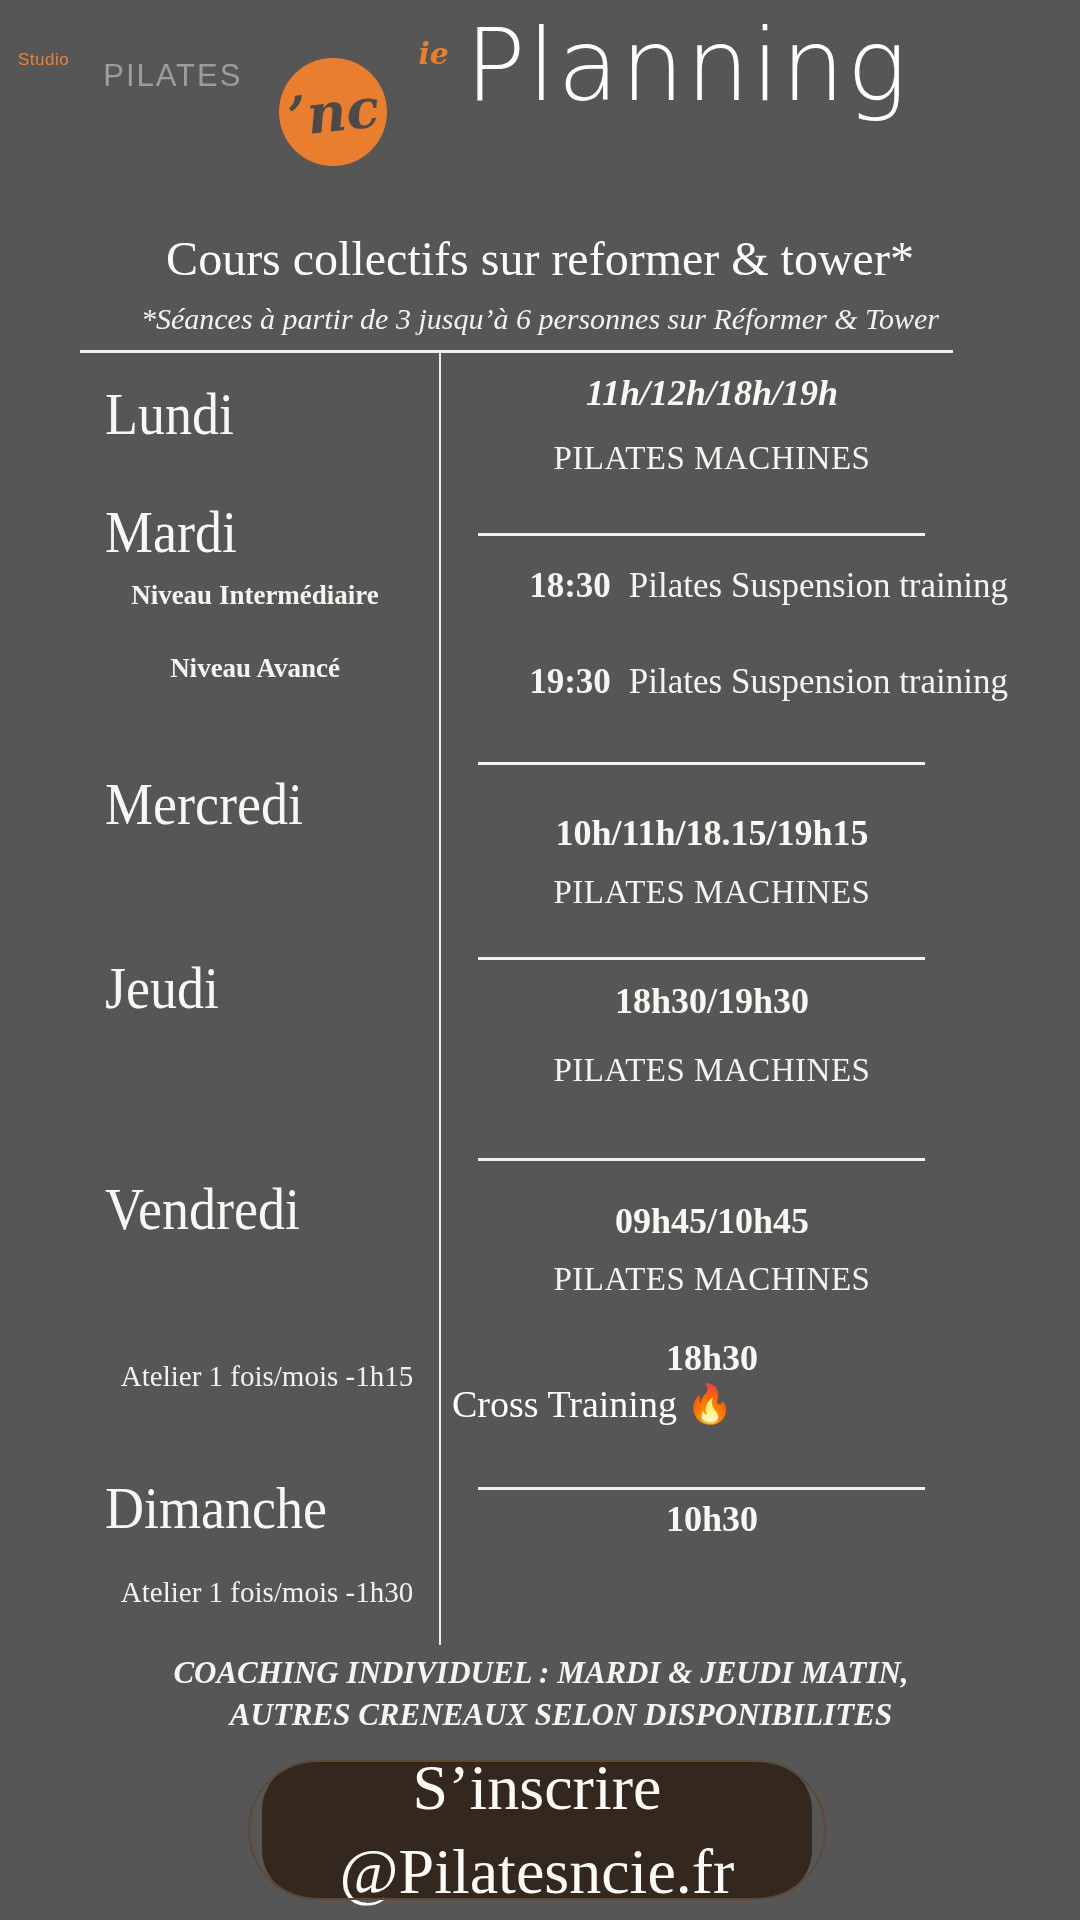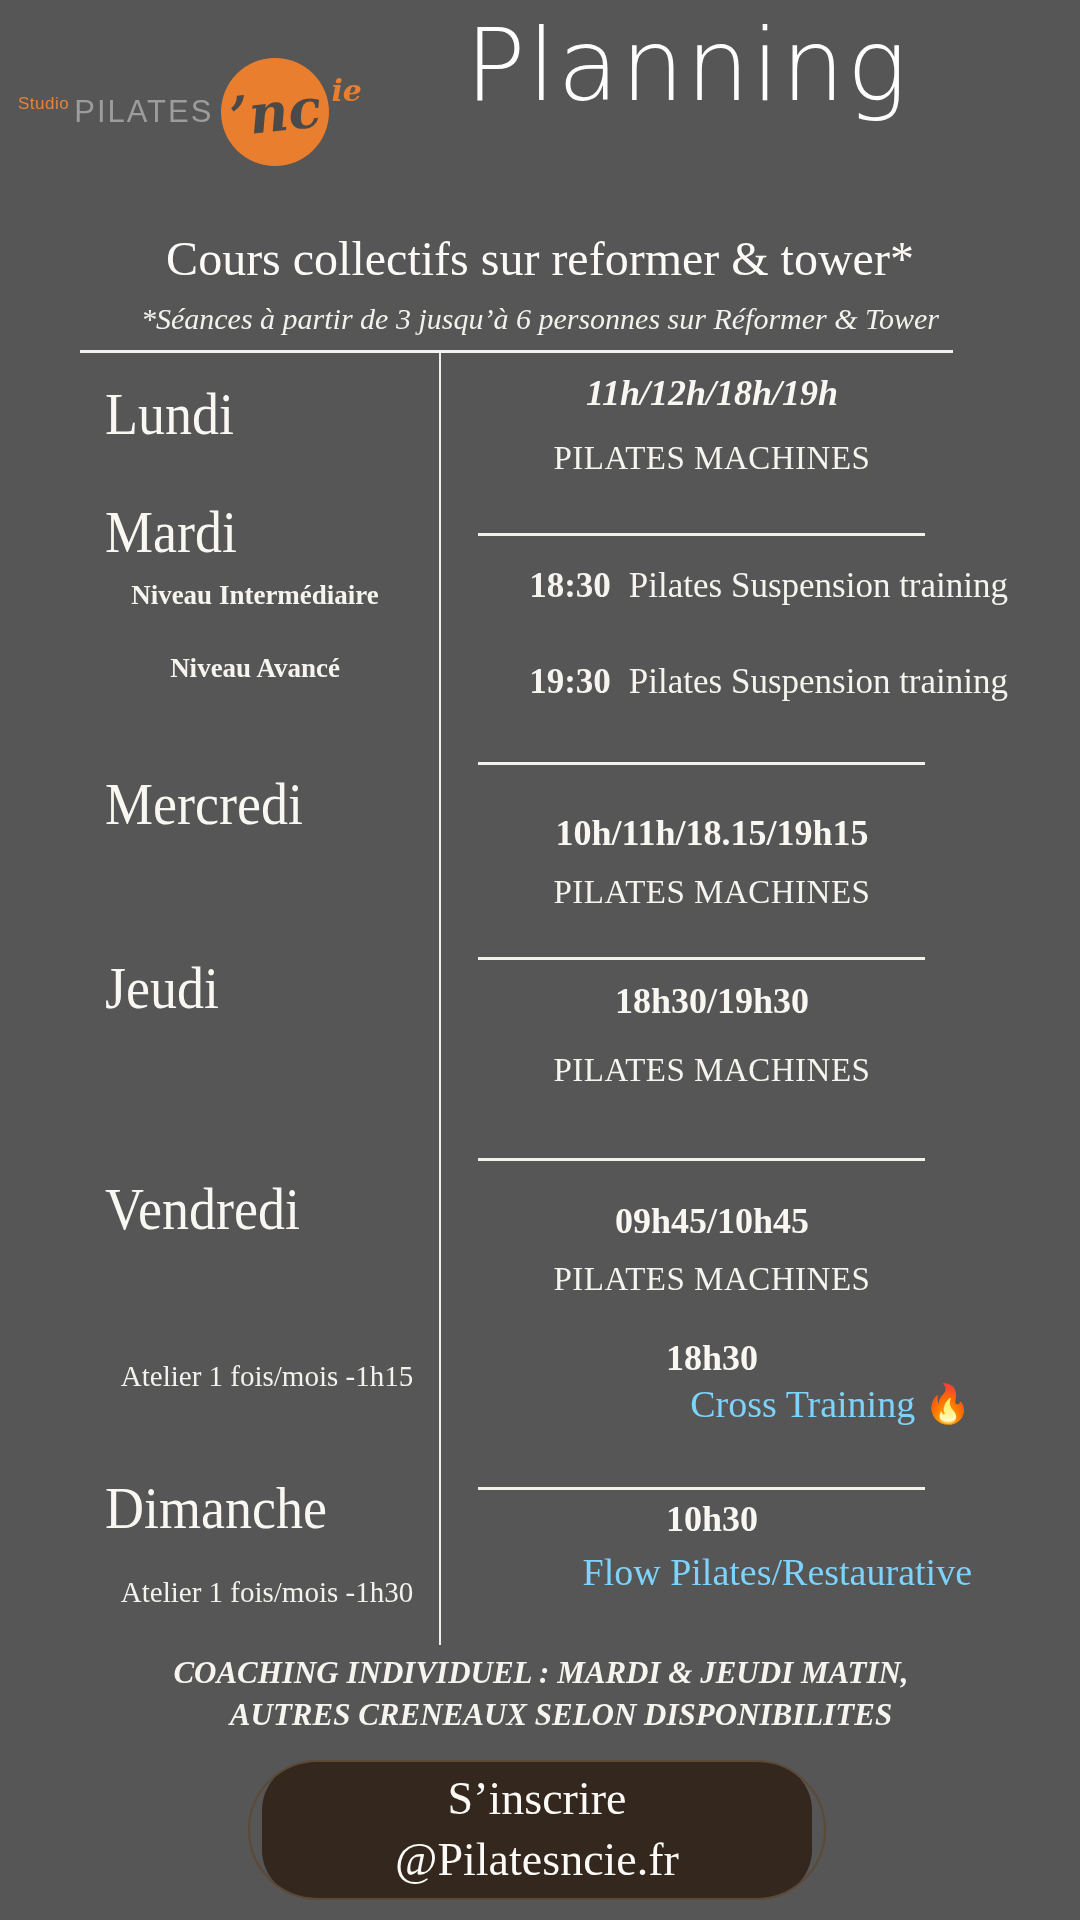--- a/index.html
+++ b/index.html
@@ -6,21 +6,21 @@
   .poster{
     position:relative;
     width:1080px;height:1920px;
     margin:0 auto;
     background:#565656;
     overflow:hidden;
     font-family:"Liberation Serif","DejaVu Serif",serif;
     color:#f5f4ef;
   }
   
-  .logo{position:absolute;left:18px;top:58px;display:flex;align-items:center;}
+  .logo{position:absolute;left:18px;top:58px;display:flex;align-items:flex-start;gap:29px;}
   .logo-studio{
     font-family:"Liberation Sans","DejaVu Sans",sans-serif;
     font-size:17px;color:#e8823a;position:relative;top:-8px;margin-right:5px;letter-spacing:.5px;
   }
   .logo-pilates{
     font-family:"Liberation Sans","DejaVu Sans",sans-serif;
     font-size:31px;color:#9c9c9c;letter-spacing:2px;font-weight:400;
   }
   .logo-circle{
     width:108px;height:108px;border-radius:50%;
@@ -86,22 +86,22 @@
   }
   .slot{
     position:absolute;left:452px;width:556px;text-align:right;
     font-size:35px;color:#f5f4ee;white-space:nowrap;
   }
   .slot .slot-time{font-weight:bold;margin-right:18px;}
   .sep{
     position:absolute;left:478px;width:447px;height:3px;background:#f2f1ea;
   }
   .wname{
-    position:absolute;left:452px;width:520px;text-align:right;
-    font-size:38px;color:#7dd3fc;white-space:nowrap;
+    position:absolute;left:452px;width:520px;text-align:left;
+    font-size:38px;color:#ffffff;white-space:nowrap;
   }
   
   #day-lundi{top:378px;}
   #lundi-times{top:372px;font-style:italic;}
   #lundi-class{top:440px;}
   #sep-1{top:533px;}
   #day-mardi{top:496px;}
   #niveau-inter{top:580px;}
   #slot-1830{top:566px;}
   #niveau-avance{top:653px;}
@@ -139,21 +139,21 @@
     background:#33271e;border:none;border-radius:48px;
     display:flex;flex-direction:column;align-items:center;justify-content:center;
     cursor:pointer;padding:0;
   }
   .signup-ring{
     position:absolute;top:-2px;bottom:-2px;left:-14px;right:-14px;
     border:2px solid #5c4936;border-radius:70px;pointer-events:none;
   }
   .signup-line{
     font-family:"Liberation Serif","DejaVu Serif",serif;
-    font-size:46px;line-height:1.32;color:#fbfaf6;white-space:nowrap;
+    font-size:64px;line-height:1.32;color:#fbfaf6;white-space:nowrap;
   }
 </style>
 </head>
 <body>
 
 <div class="poster">
 
   <div class="logo">
     <span class="logo-studio">Studio</span>
     <span class="logo-pilates">PILATES</span>
@@ -202,21 +202,20 @@
   <div class="atelier" id="atelier-1h15">Atelier 1 fois/mois -1h15</div>
   <div class="rtime" id="workshop-time">18h30</div>
   <div class="wname" id="workshop-name">
     <span>Cross Training</span>
     <span>🔥</span>
   </div>
   <div class="sep" id="sep-5"></div>
 
   <div class="day" id="day-dimanche">Dimanche</div>
   <div class="rtime" id="dimanche-time">10h30</div>
-  <div class="wname" id="dimanche-name">Flow Pilates/Restaurative</div>
   <div class="atelier" id="atelier-1h30">Atelier 1 fois/mois -1h30</div>
 
   <div class="coaching" id="coaching-1">COACHING INDIVIDUEL : MARDI &amp; JEUDI MATIN,</div>
   <div class="coaching" id="coaching-2">AUTRES CRENEAUX SELON DISPONIBILITES</div>
 
   <button class="signup-btn">
     <span class="signup-ring"></span>
     <span class="signup-line">S’inscrire</span>
     <span class="signup-line">@Pilatesncie.fr</span>
   </button>

